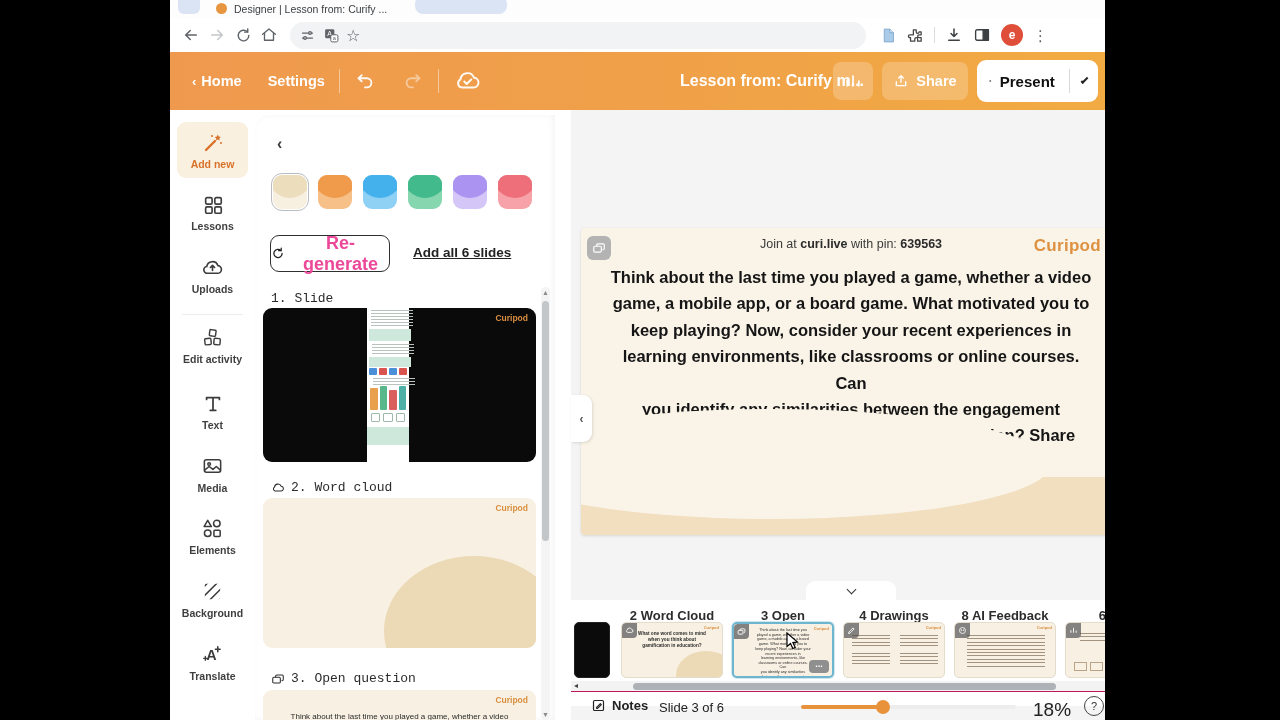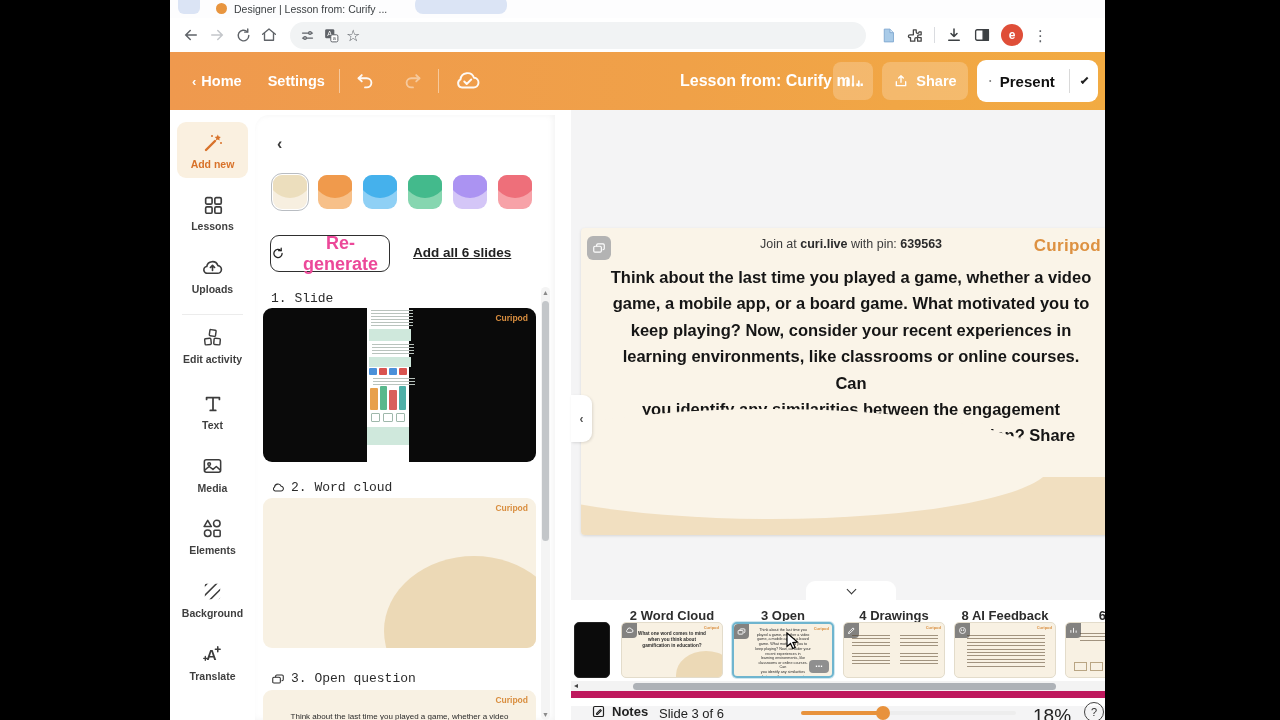--- a/index.html
+++ b/index.html
@@ -109,21 +109,21 @@
   .fbrand { position:absolute; right:3px; top:2px; font-size:4px; font-weight:bold; color:#d98e3f; }
   .ftext { position:absolute; left:4px; right:4px; top:8px; font-size:6px; line-height:1.25; text-align:center; color:#2a2a2a; transform:scale(.78); transform-origin:top center; }
   .fline-col { position:absolute; background:repeating-linear-gradient(to bottom,rgba(90,70,45,.55) 0 1px,transparent 1px 3.4px); }
   .dots-badge { position:absolute; right:3px; bottom:3px; width:20px; height:13px; background:#8f8f8f; border-radius:4px; color:#fff; font-size:9px; font-weight:bold; text-align:center; line-height:9px; }
   .cursor { position:absolute; left:215px; top:32px; }
   .hscroll { position:absolute; left:0; top:571px; width:550px; height:10px; background:#f3f3f3; display:flex; align-items:center; }
   .hs-thumb { position:absolute; left:62px; width:423px; height:7px; background:#aeb2b7; border-radius:4px; }
   .hs-arrow { position:absolute; font-size:8px; color:#444; top:0; }
 
   
-  .footerbar { position:absolute; left:0; top:581px; width:550px; height:15px; background:#fff; border-top:7px solid #be185d; }
+  .footerbar { position:absolute; left:0; top:581px; width:550px; height:15px; background:#fff; border-top:1px solid #be185d; }
   .notes { position:absolute; left:20px; top:6px; display:flex; align-items:center; gap:6px; font-size:13px; font-weight:600; color:#222; }
   .slidepos { position:absolute; left:88px; top:8px; font-size:13px; color:#222; }
   .zoomtrack { position:absolute; left:230px; top:13px; width:215px; height:4px; background:#ededed; border-radius:2px; }
   .zoomfill { position:absolute; left:0; top:0; height:4px; width:82px; background:#e8923c; border-radius:2px; }
   .zoomhandle { position:absolute; left:75px; top:-5px; width:14px; height:14px; border-radius:50%; background:#e8923c; }
   .zoomval { position:absolute; left:462px; top:7px; font-size:19px; color:#222; }
   .helpbtn { position:absolute; left:513px; top:4px; width:20px; height:20px; border:1.4px solid #444; border-radius:50%; font-size:11px; color:#333; display:flex; align-items:center; justify-content:center; }
 </style>
 </head>
 <body>

